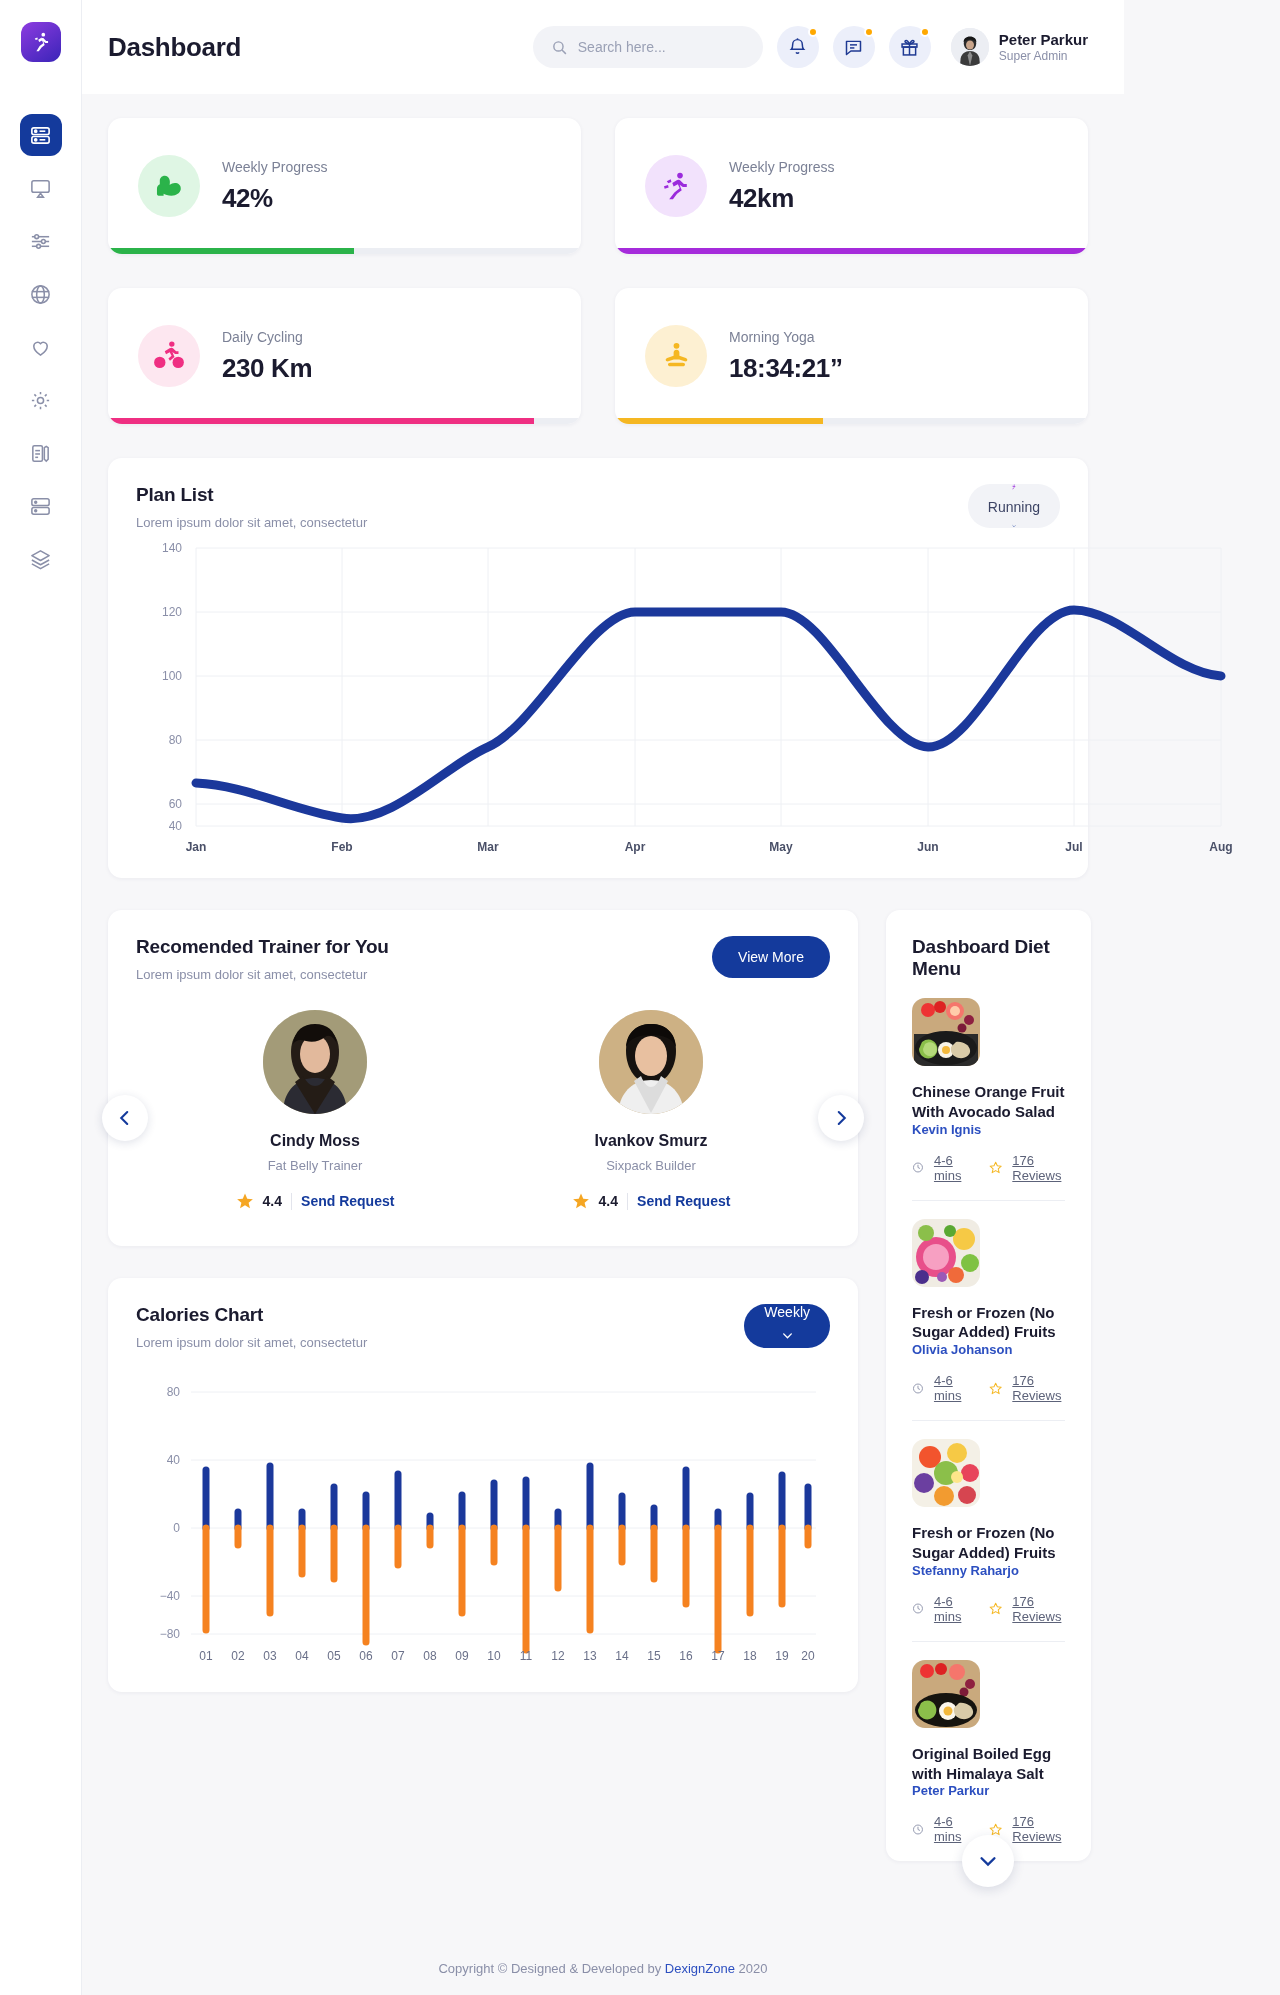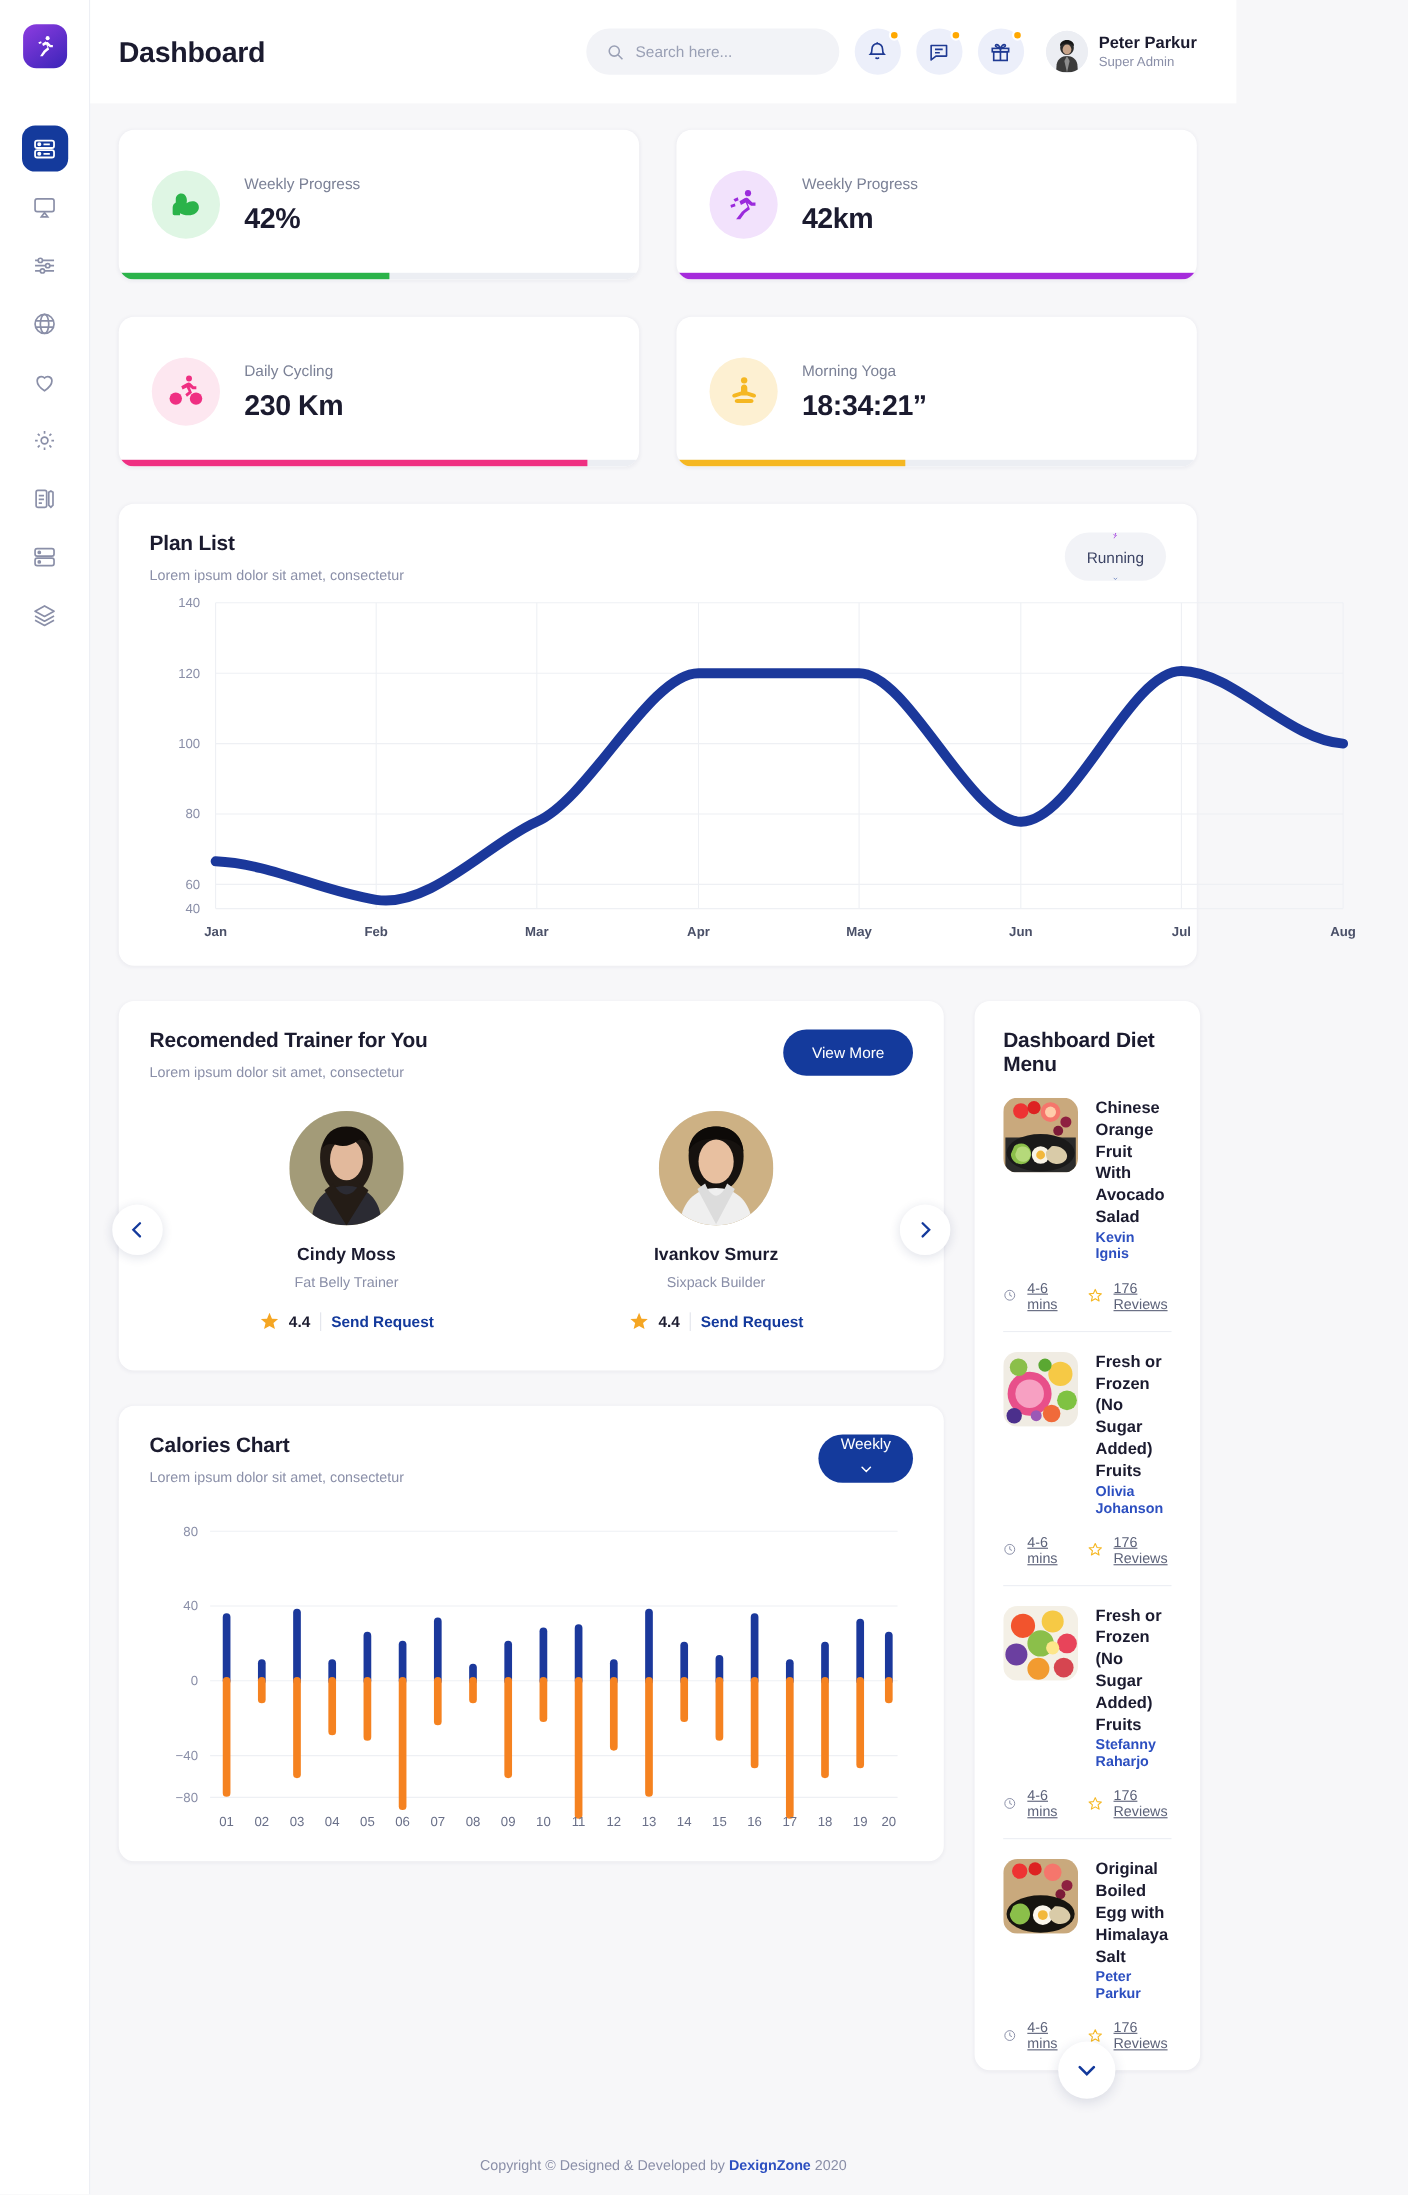--- a/index.html
+++ b/index.html
@@ -113,41 +113,41 @@
   .sep { width: 1px; height: 17px; background: #e2e4ec; }
   .req { color: #143a9c; font-weight: 600; cursor: pointer; }
   .arrow {
     position: absolute; width: 46px; height: 46px; border-radius: 50%; background: #fff;
     box-shadow: 0 2px 10px rgba(30,40,90,.14); display: flex; align-items: center;
     justify-content: center; color: #143a9c; cursor: pointer; top: 185px;
   }
 
   
   .diet { padding: 26px 26px 0; position: relative; }
-  .diet-item { display: flex; gap: 16px; padding-top: 18px; }
+  .diet-item { display: flex; gap: 16px; padding-top: 18px; flex-direction: column; }
   .thumb { width: 68px; height: 68px; border-radius: 13px; flex: none; overflow: hidden; }
   .dt { font-size: 15px; font-weight: 700; color: #1b1b2f; line-height: 1.32; }
   .dauth { font-size: 13px; color: #2c4fc0; font-weight: 600; margin-top: 0; cursor: pointer; }
   .dmeta { display: flex; align-items: center; gap: 10px; padding: 16px 0 17px; font-size: 13px; color: #5c6279; text-decoration: underline; }
   .dmeta .grow { margin-left: auto; }
   .hr { height: 1px; background: #eceef3; }
   .chev {
     position: absolute; left: 50%; margin-left: -26px; bottom: -26px;
     width: 52px; height: 52px; border-radius: 50%; background: #fff;
     box-shadow: 0 3px 12px rgba(30,40,90,.14); display: flex; align-items: center;
     justify-content: center; color: #143a9c; cursor: pointer;
   }
 
   .cal { margin-top: 32px; padding: 26px 28px 20px; }
   .footer {
     position: absolute; left: 82px; right: 0; bottom: 0; height: 54px;
     display: flex; align-items: center; justify-content: center;
     font-size: 13px; color: #8a8fa8;
   }
-  .footer a { color: #2c4fc0; text-decoration: none; font-weight: 700; }
+  .footer a { color: #2c4fc0; text-decoration: none; font-weight: 400; }
   svg { display: block; }
   .axis { font-size: 12px; fill: #8a8fa8; font-family: "Liberation Sans", sans-serif; }
   .axis-b { font-size: 12px; fill: #4a5068; font-weight: 700; font-family: "Liberation Sans", sans-serif; }
 </style>
 </head>
 <body>
 
 <div class="app">
 
   <aside class="sidebar">

